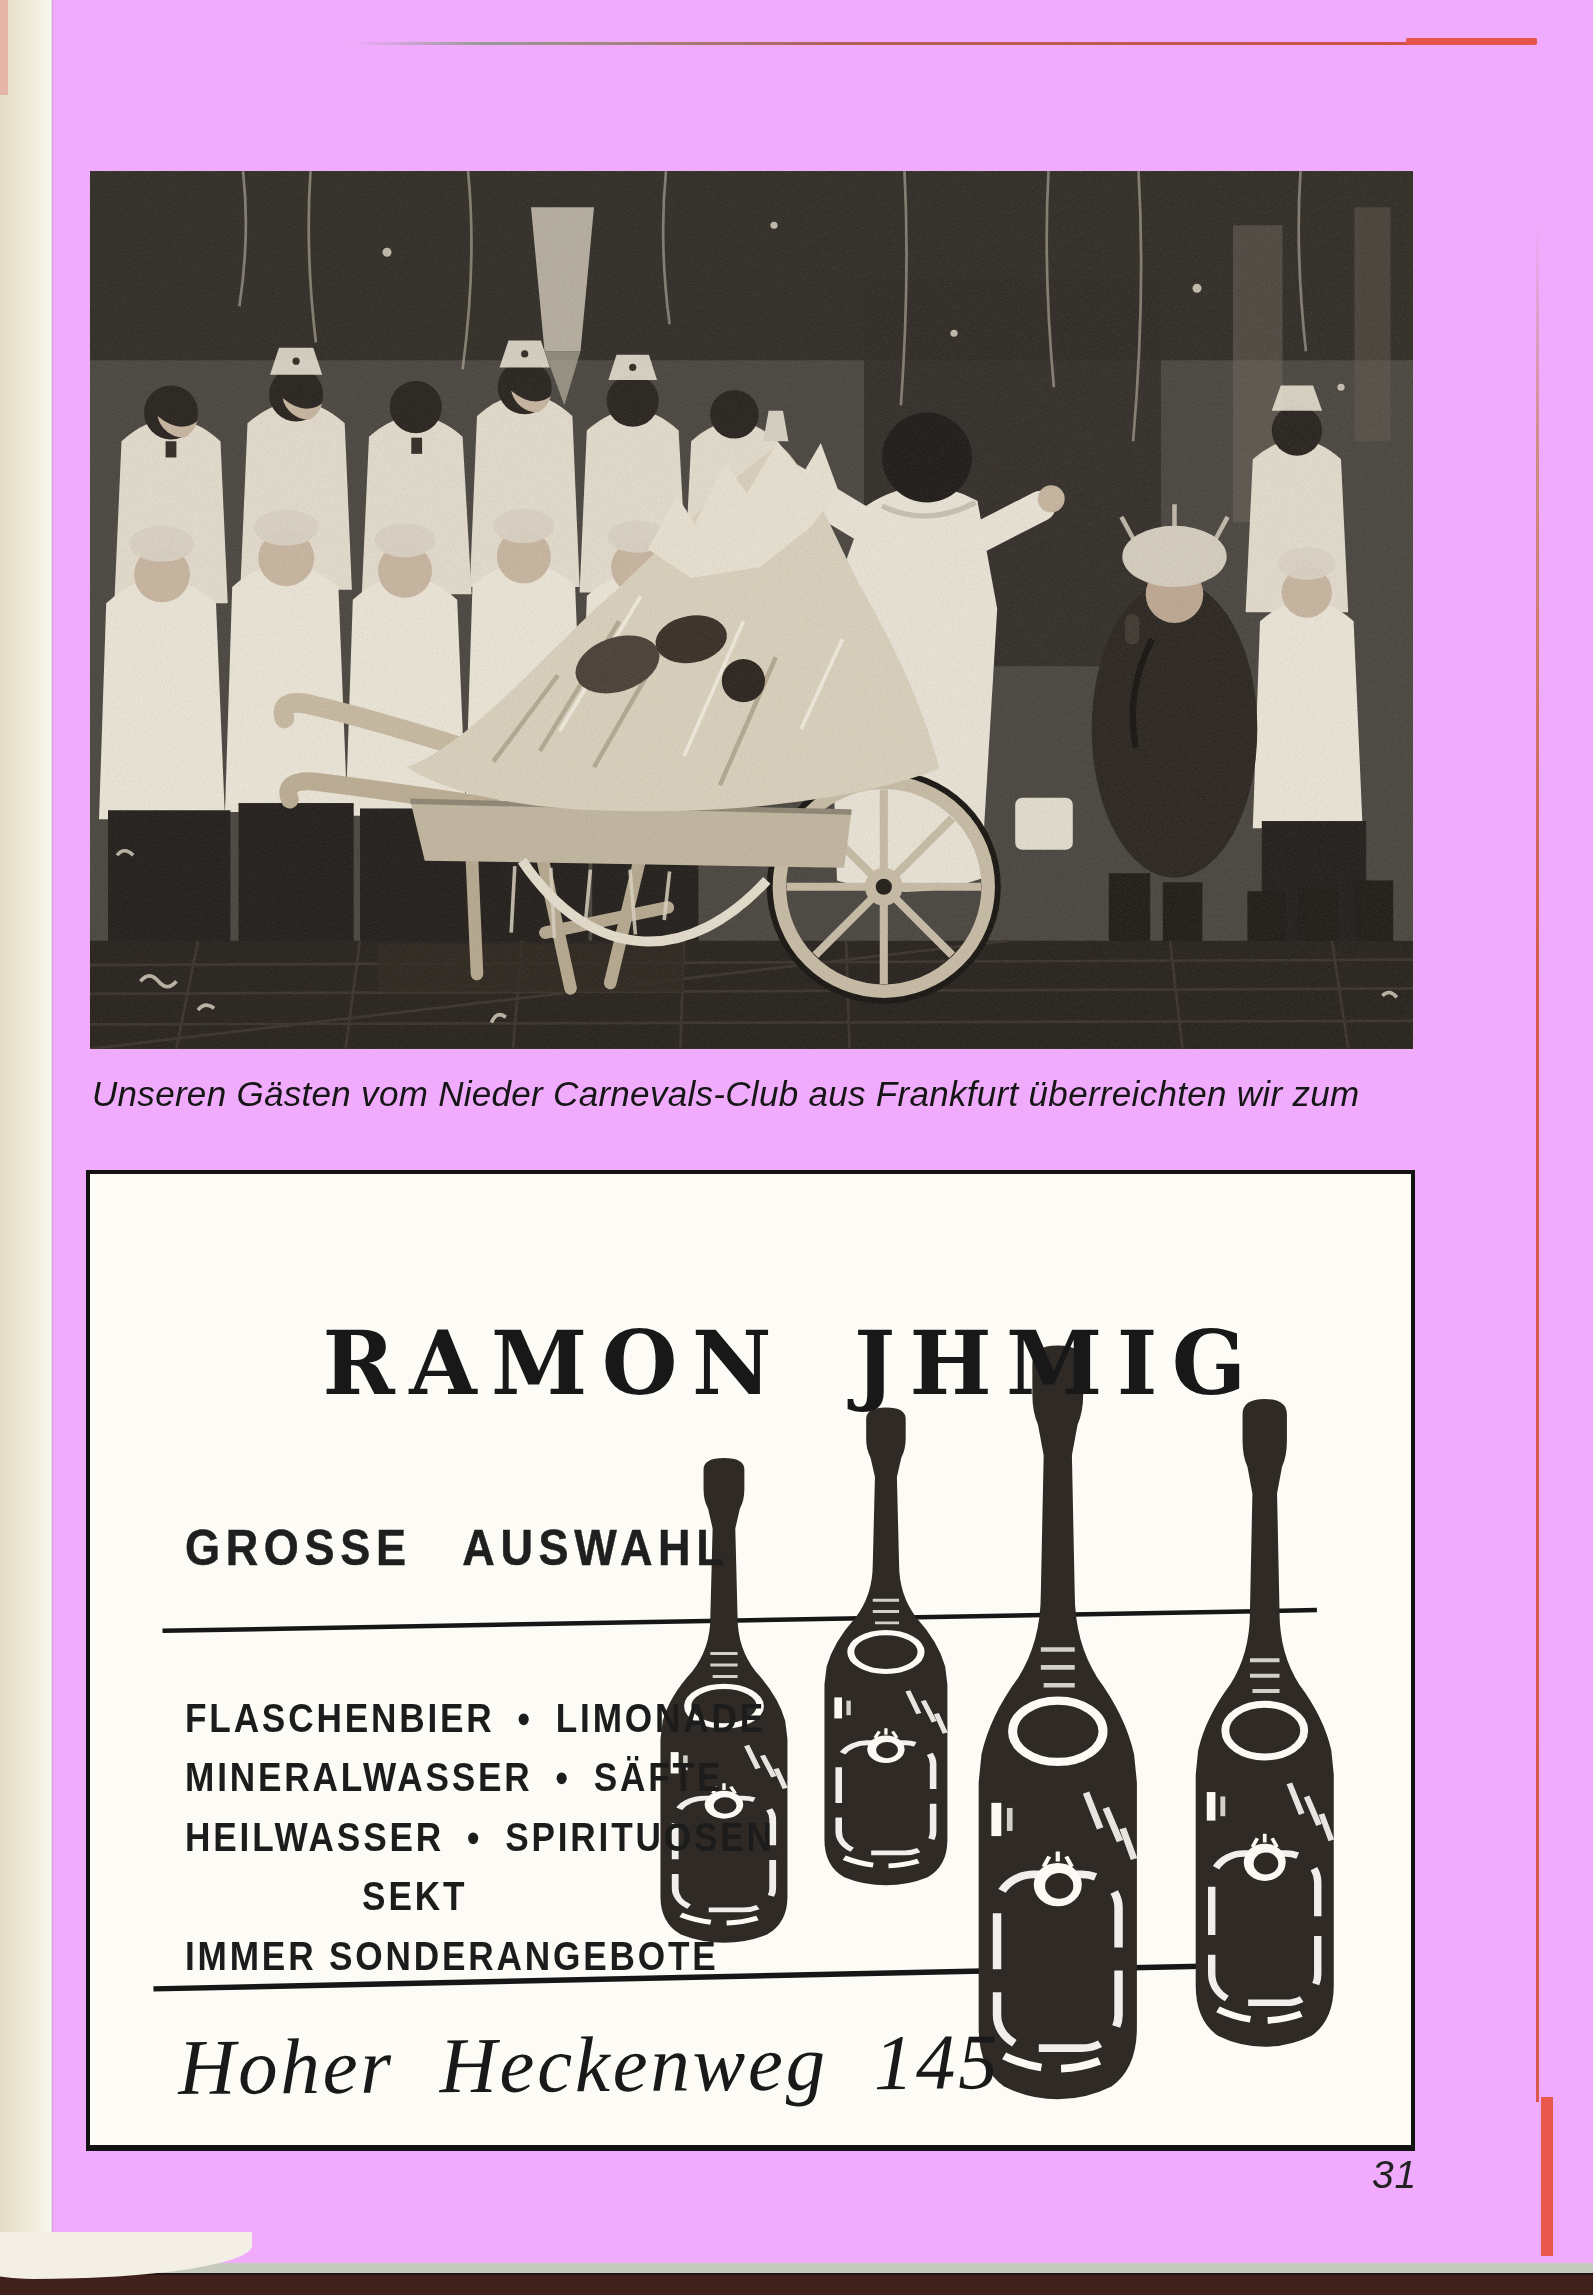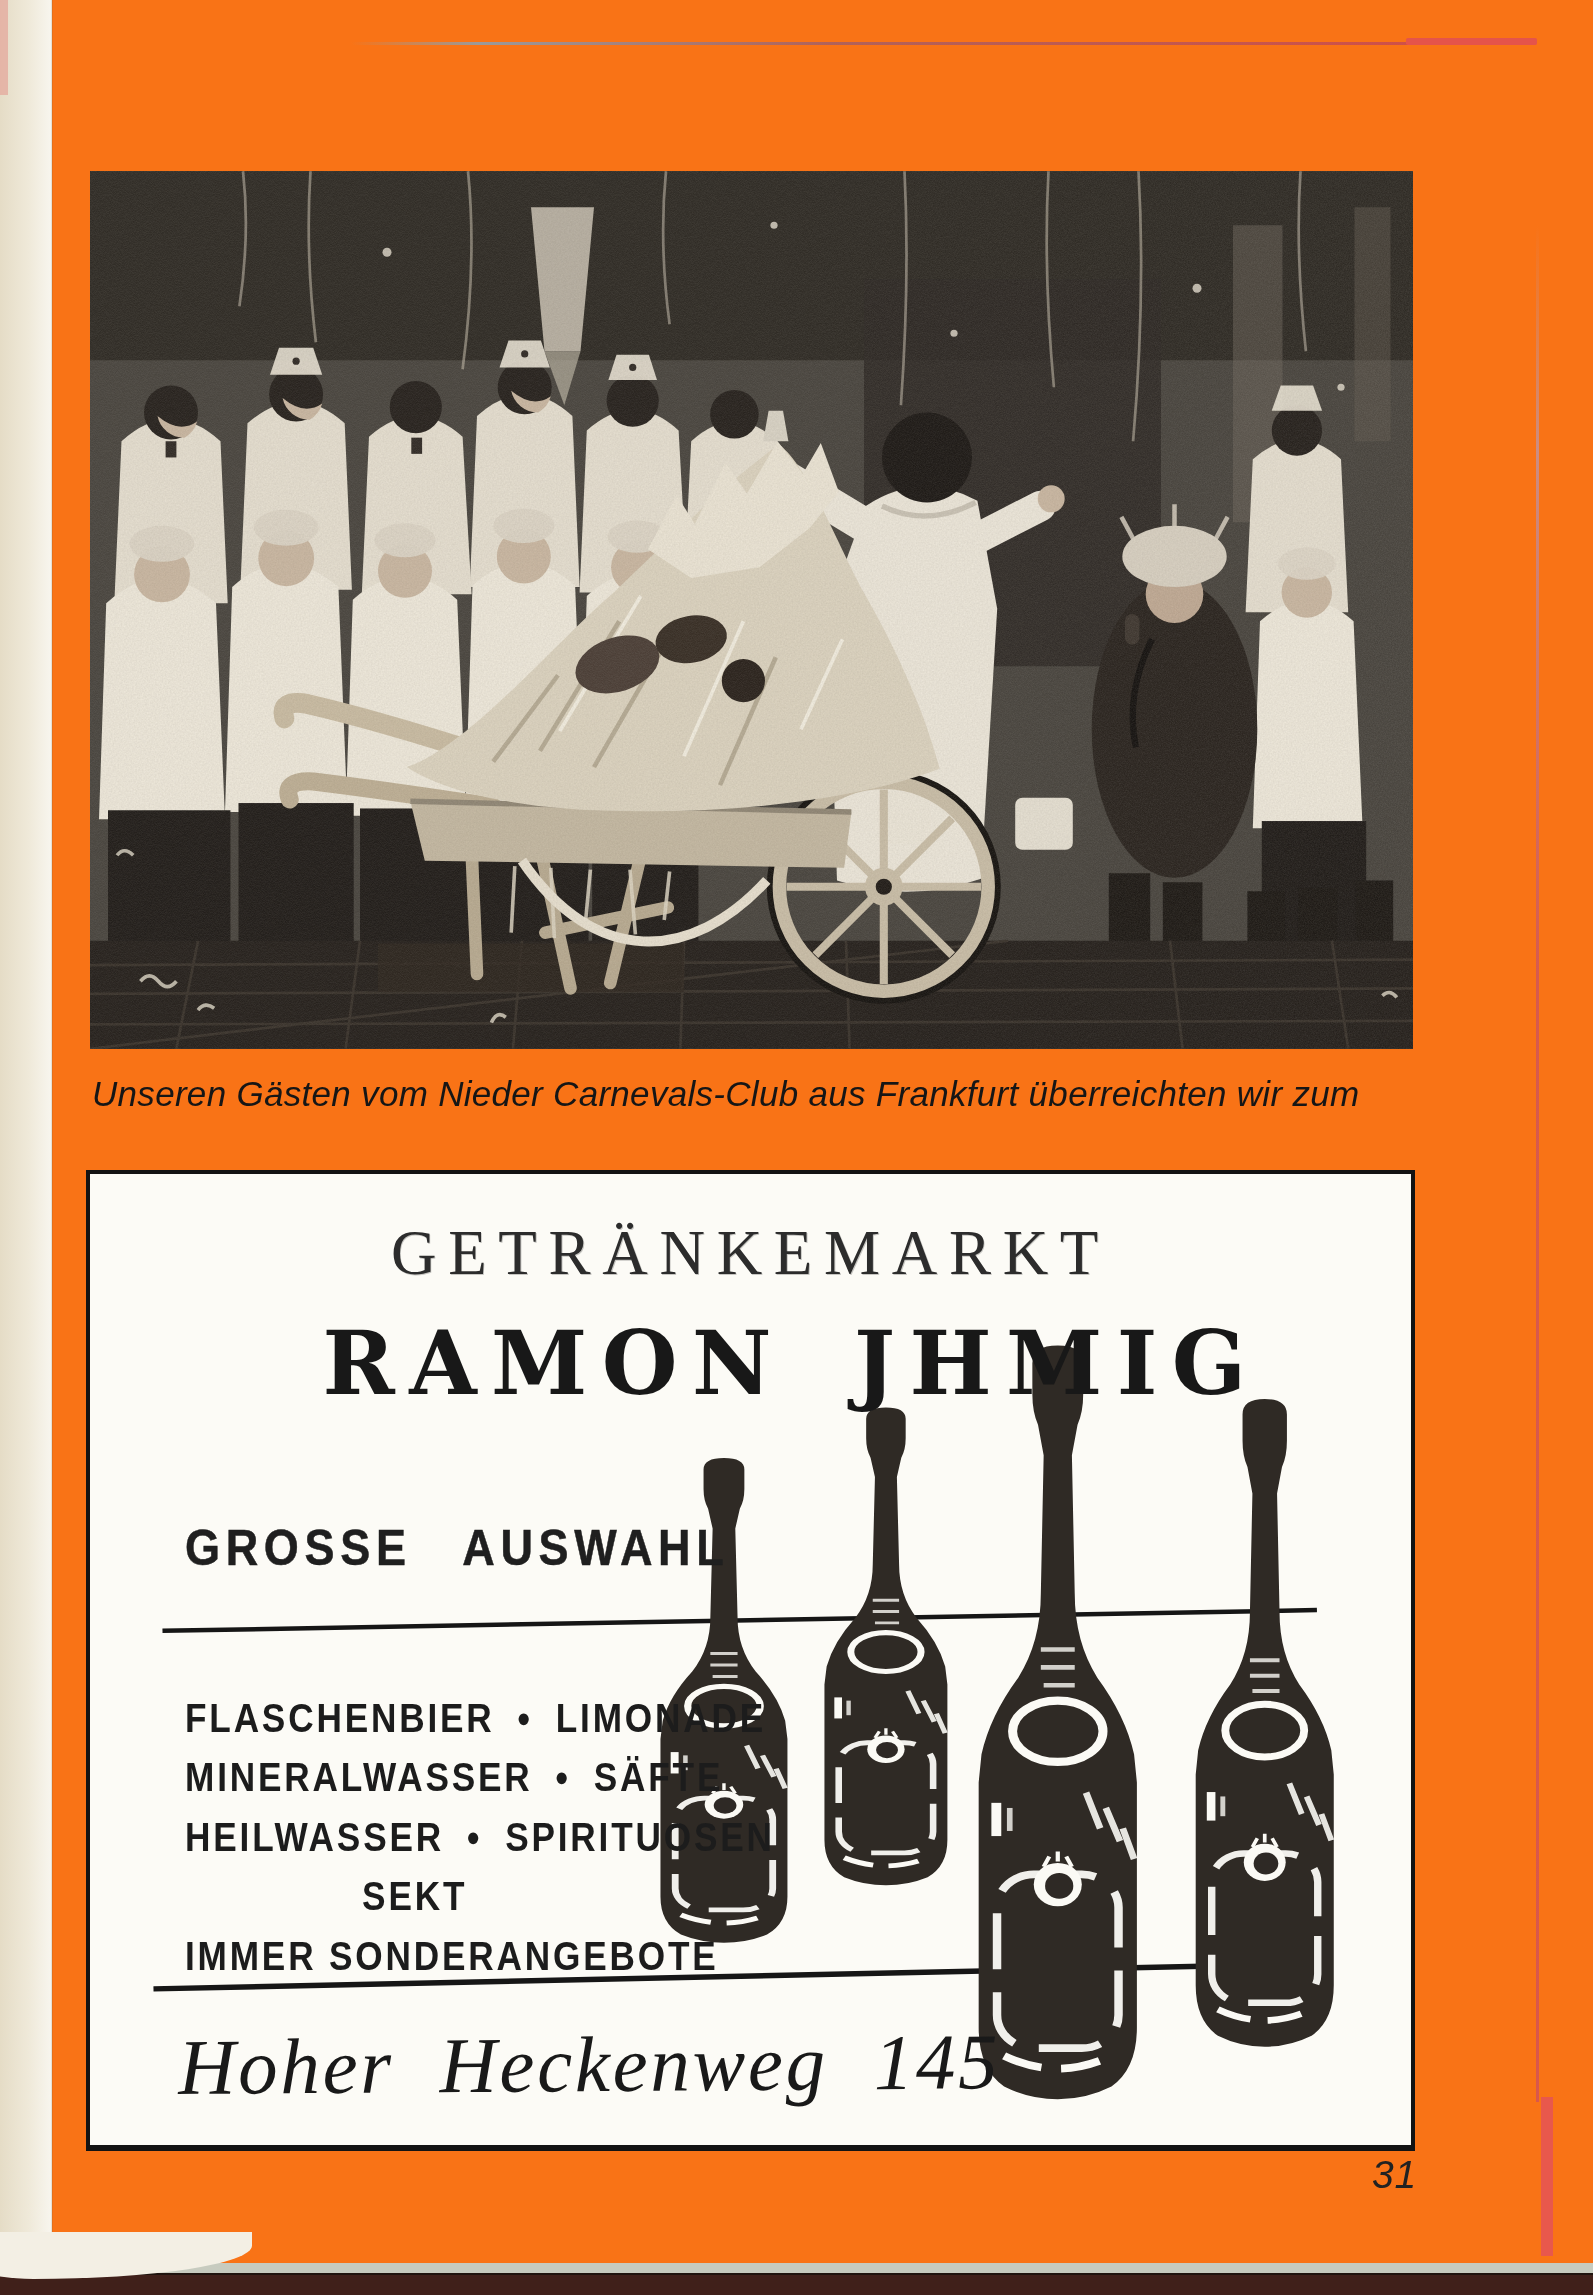--- a/index.html
+++ b/index.html
@@ -1,16 +1,16 @@
 <!DOCTYPE html>
 <html style="font-size:14.4px"><head>
 <meta charset="utf-8">
 <style>
   html,body{margin:0;padding:0;background:#ddd;}
-  .page{position:relative;width:1593px;height:2295px;background:#f97316;overflow:hidden;
+  .page{position:relative;width:1593px;height:2295px;background:#f0abfc;overflow:hidden;
         font-family:"Liberation Sans",sans-serif;color:#1a1a1a;}
   
   .left-band{position:absolute;left:0;top:0;width:52px;height:2295px;
              background:linear-gradient(90deg,#e5dcc6 0%,#efe9d9 55%,#f8f6ef 100%);}
   .left-crease{position:absolute;left:51px;top:0;width:1.8px;height:2295px;background:rgba(110,95,60,.14);}
   .corner-sliver{position:absolute;left:0;top:0;width:8px;height:95px;background:#e4a89c;opacity:.75;}
   .top-hairline{position:absolute;left:351px;top:42px;width:1062px;height:2.7px;
                 background:linear-gradient(90deg,rgba(130,130,130,0) 0%,#9a9a9a 12%,#b0625a 45%,#cf5048 100%);}
   .top-redbar{position:absolute;left:1406px;top:38px;width:131px;height:7.2px;background:#e5544a;border-radius:1.8px;}
   .right-line{position:absolute;left:1536px;top:225px;width:2.7px;height:1877px;
@@ -319,21 +319,20 @@
     </defs>
 
     <line x1="180" y1="1812" x2="1463" y2="1789" stroke="#161616" stroke-width="5" data-interactable="false"></line>
     <line x1="170" y1="2210" x2="1465" y2="2182" stroke="#161616" stroke-width="6" data-interactable="false"></line>
     <use href="#bottle" x="862" y="1562" width="244" height="540" data-interactable="false"></use>
     <use href="#bottle" x="678" y="1618" width="252" height="548" data-interactable="false"></use>
     <use href="#bottle" x="1018" y="1492" width="314" height="852" data-interactable="false"></use>
     <use href="#bottle" x="1268" y="1552" width="274" height="732" data-interactable="false"></use>
   </svg>
 
-  <div class="ad-header" data-interactable="false">GETRÄNKEMARKT</div>
 
   <div class="ad-name" data-interactable="false">
     <span data-interactable="false">RAMON</span>
     <span data-interactable="false">JHMIG</span>
   </div>
 
   <div class="grosse" data-interactable="false">GROSSE AUSWAHL</div>
 
   <div class="products" data-interactable="false">
     <div class="prow" data-interactable="false">

